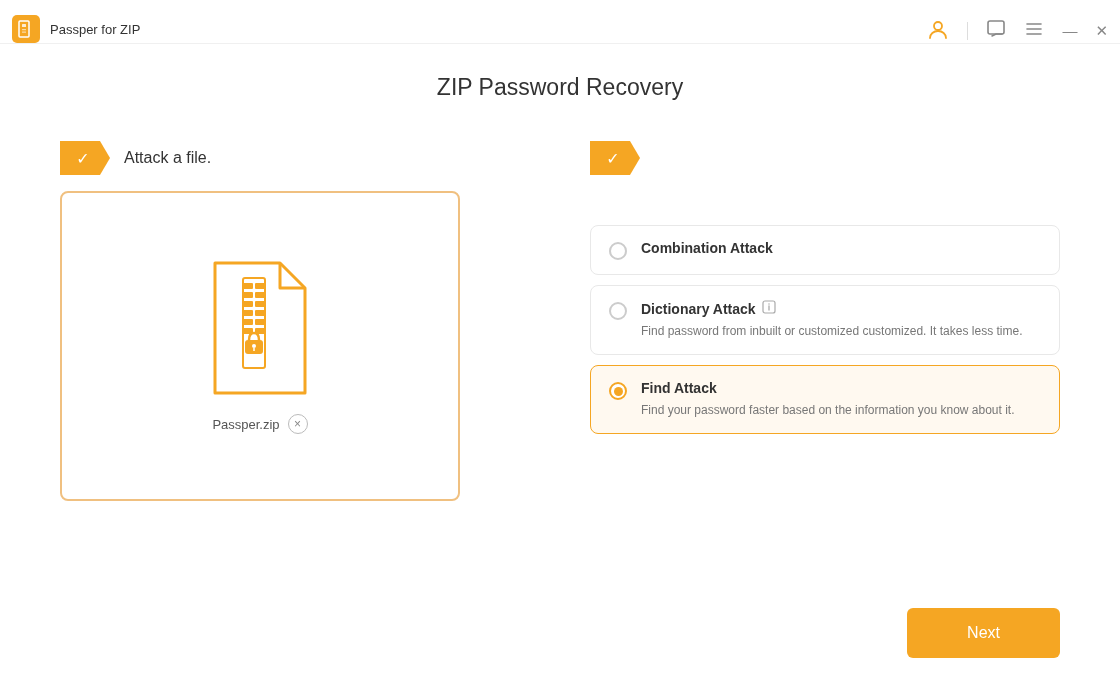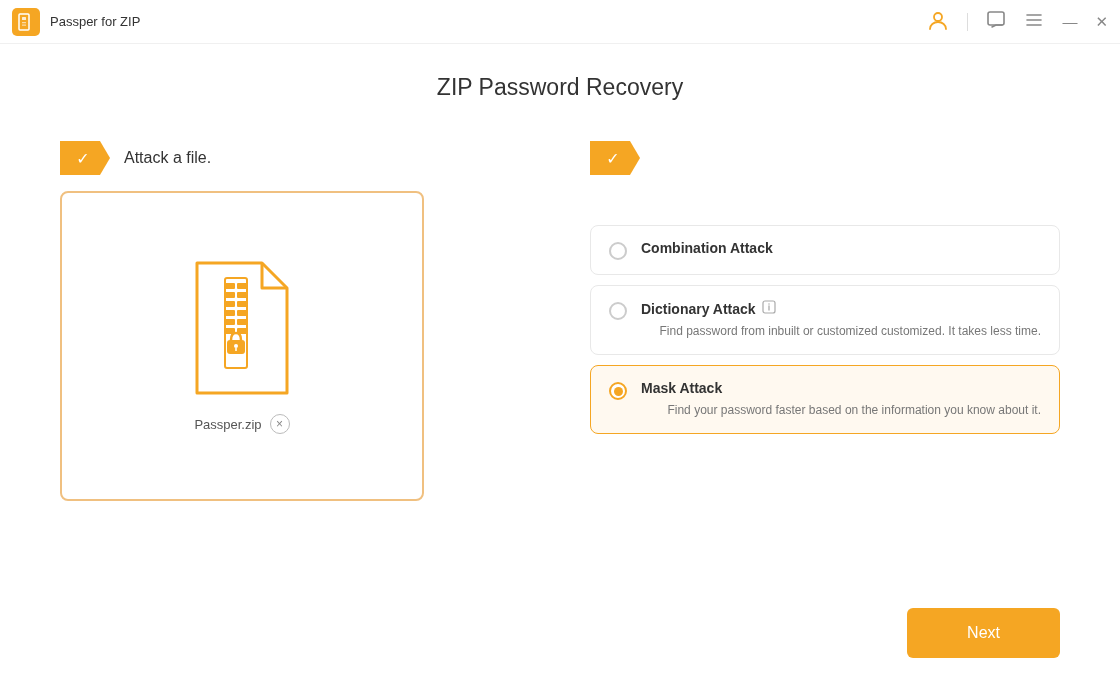--- a/index.html
+++ b/index.html
@@ -8,21 +8,21 @@
       background: #fff;
       width: 1120px;
       height: 690px;
       overflow: hidden;
       position: relative;
     }
 
     
     .title-bar {
       display: flex;
-      align-items: center;
+      align-items: flex-end;
       justify-content: space-between;
       padding: 0 12px;
       height: 44px;
       background: #fff;
       border-bottom: 1px solid #f0f0f0;
     }
     .title-bar-left {
       display: flex;
       align-items: center;
       gap: 10px;
@@ -115,21 +115,21 @@
     }
     .section-label {
       font-size: 16px;
       color: #333;
       font-weight: 500;
     }
 
     .file-drop-area {
       border: 2px solid #f0c080;
       border-radius: 8px;
-      width: 364px;
+      width: 400px;
       height: 310px;
       display: flex;
       flex-direction: column;
       align-items: center;
       justify-content: center;
       position: relative;
       background: #fff;
     }
 
     
@@ -165,21 +165,20 @@
     
     .right-panel {
       flex: 1;
     }
 
     .recovery-options {
       display: flex;
       flex-direction: column;
       gap: 10px;
       margin-top: 50px;
-      text-align: right;
     }
 
     .option-card {
       border: 1.5px solid #e8e8e8;
       border-radius: 8px;
       padding: 14px 18px;
       display: flex;
       align-items: flex-start;
       gap: 14px;
       cursor: pointer;
@@ -383,21 +382,21 @@
               </span>
             </div>
             <span class="option-desc">Find password from inbuilt or customized customized. It takes less time.</span>
           </div>
         </div>
 
         <div class="option-card selected">
           <div class="radio-circle active"></div>
           <div class="option-content">
             <div class="option-title-row">
-              <span class="option-title">Mask Attack</span>
+              <span class="option-title">Find Attack</span>
             </div>
             <span class="option-desc">Find your password faster based on the information you know about it.</span>
           </div>
         </div>
 
 
       </div>
     </div>
 
   </div>

